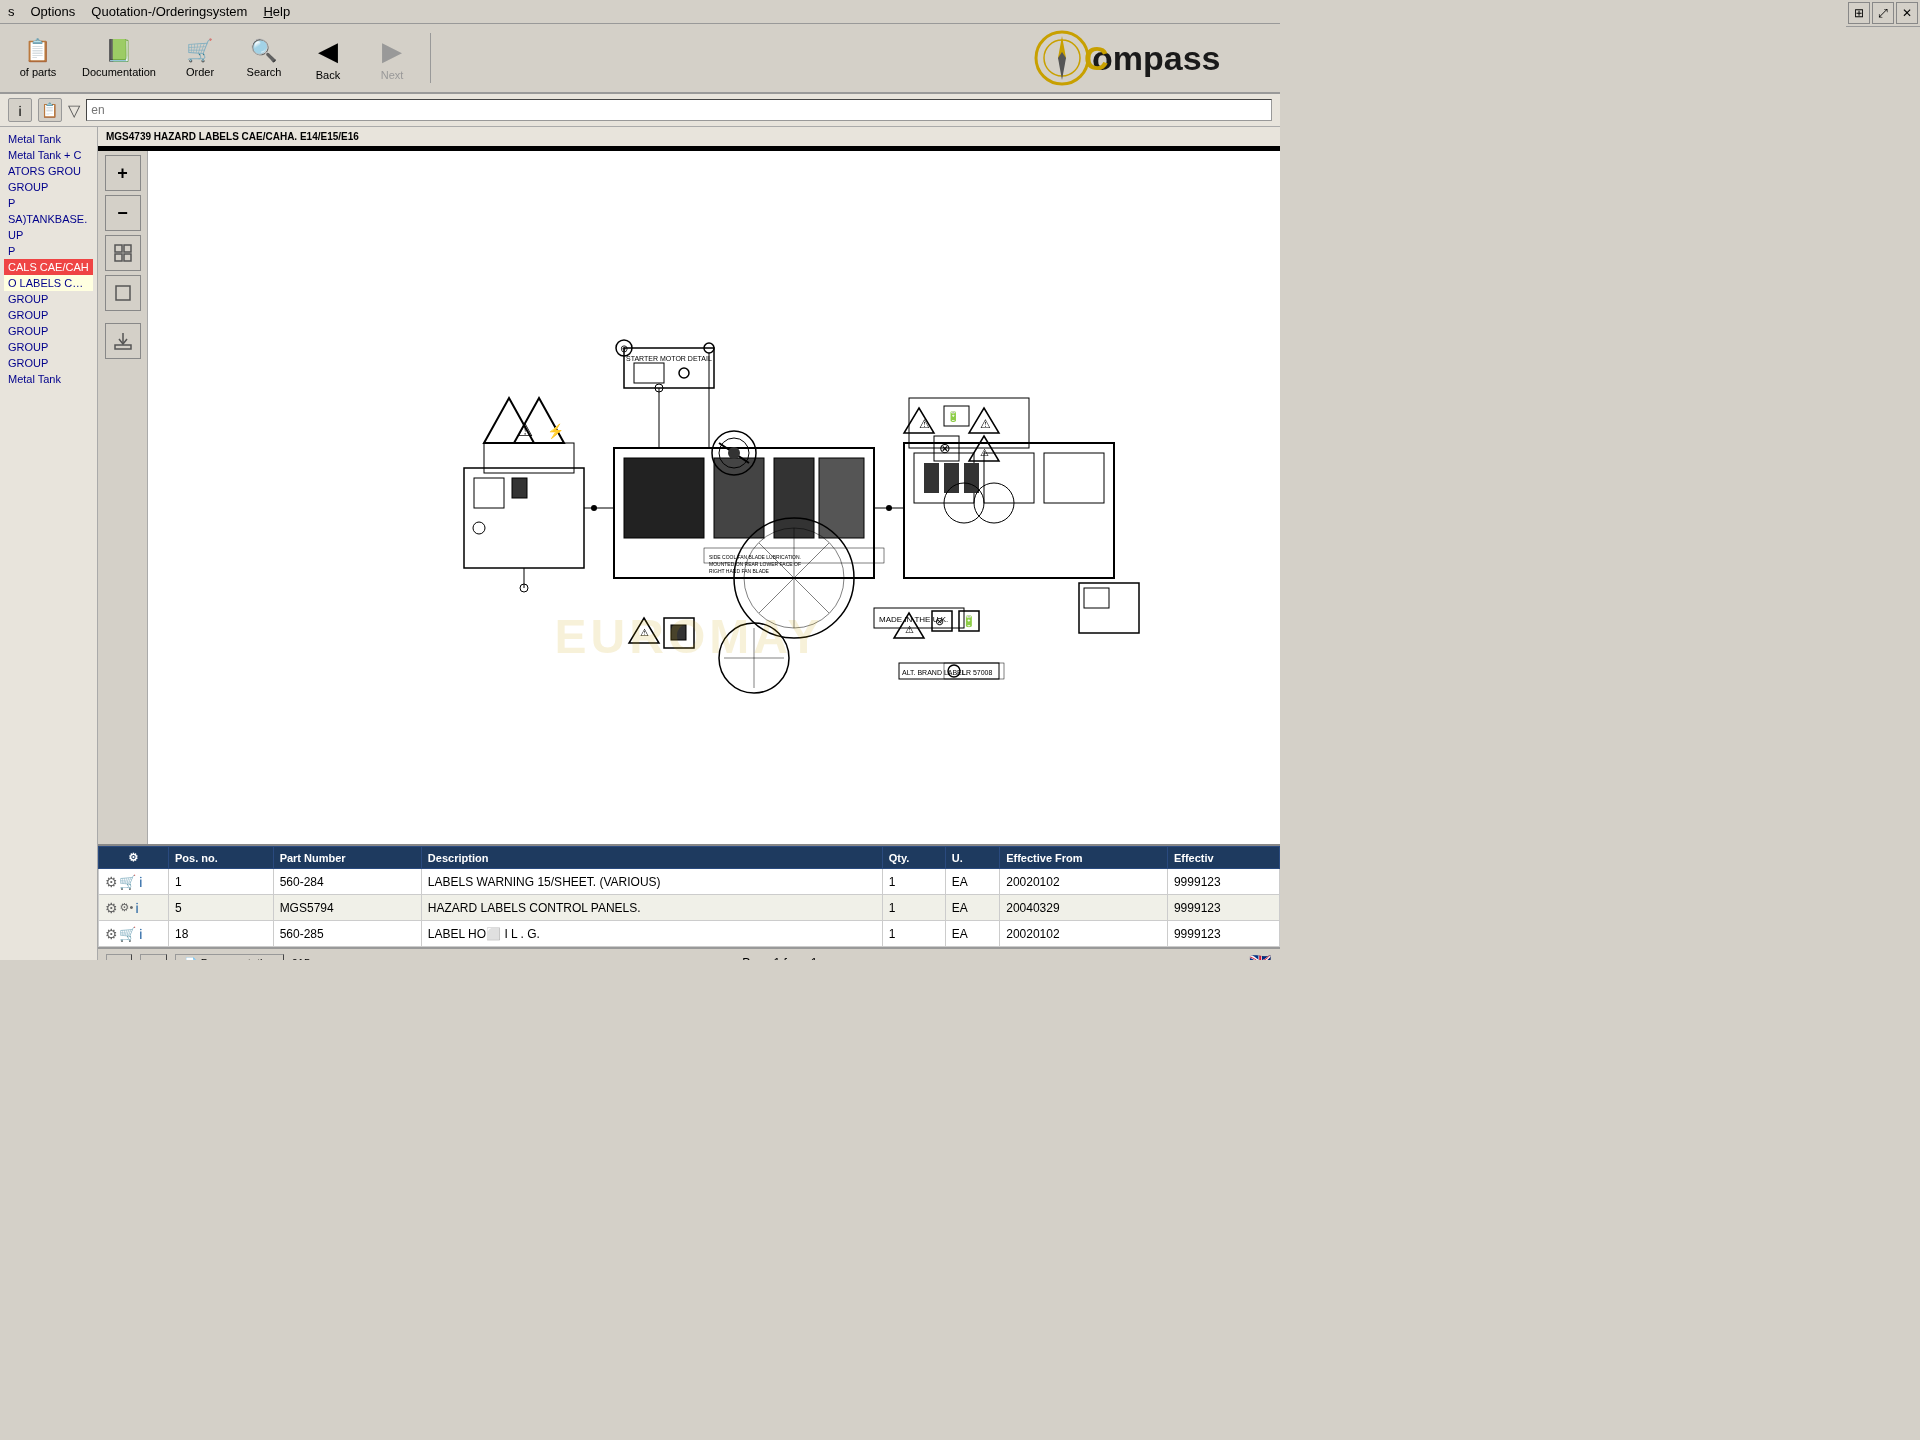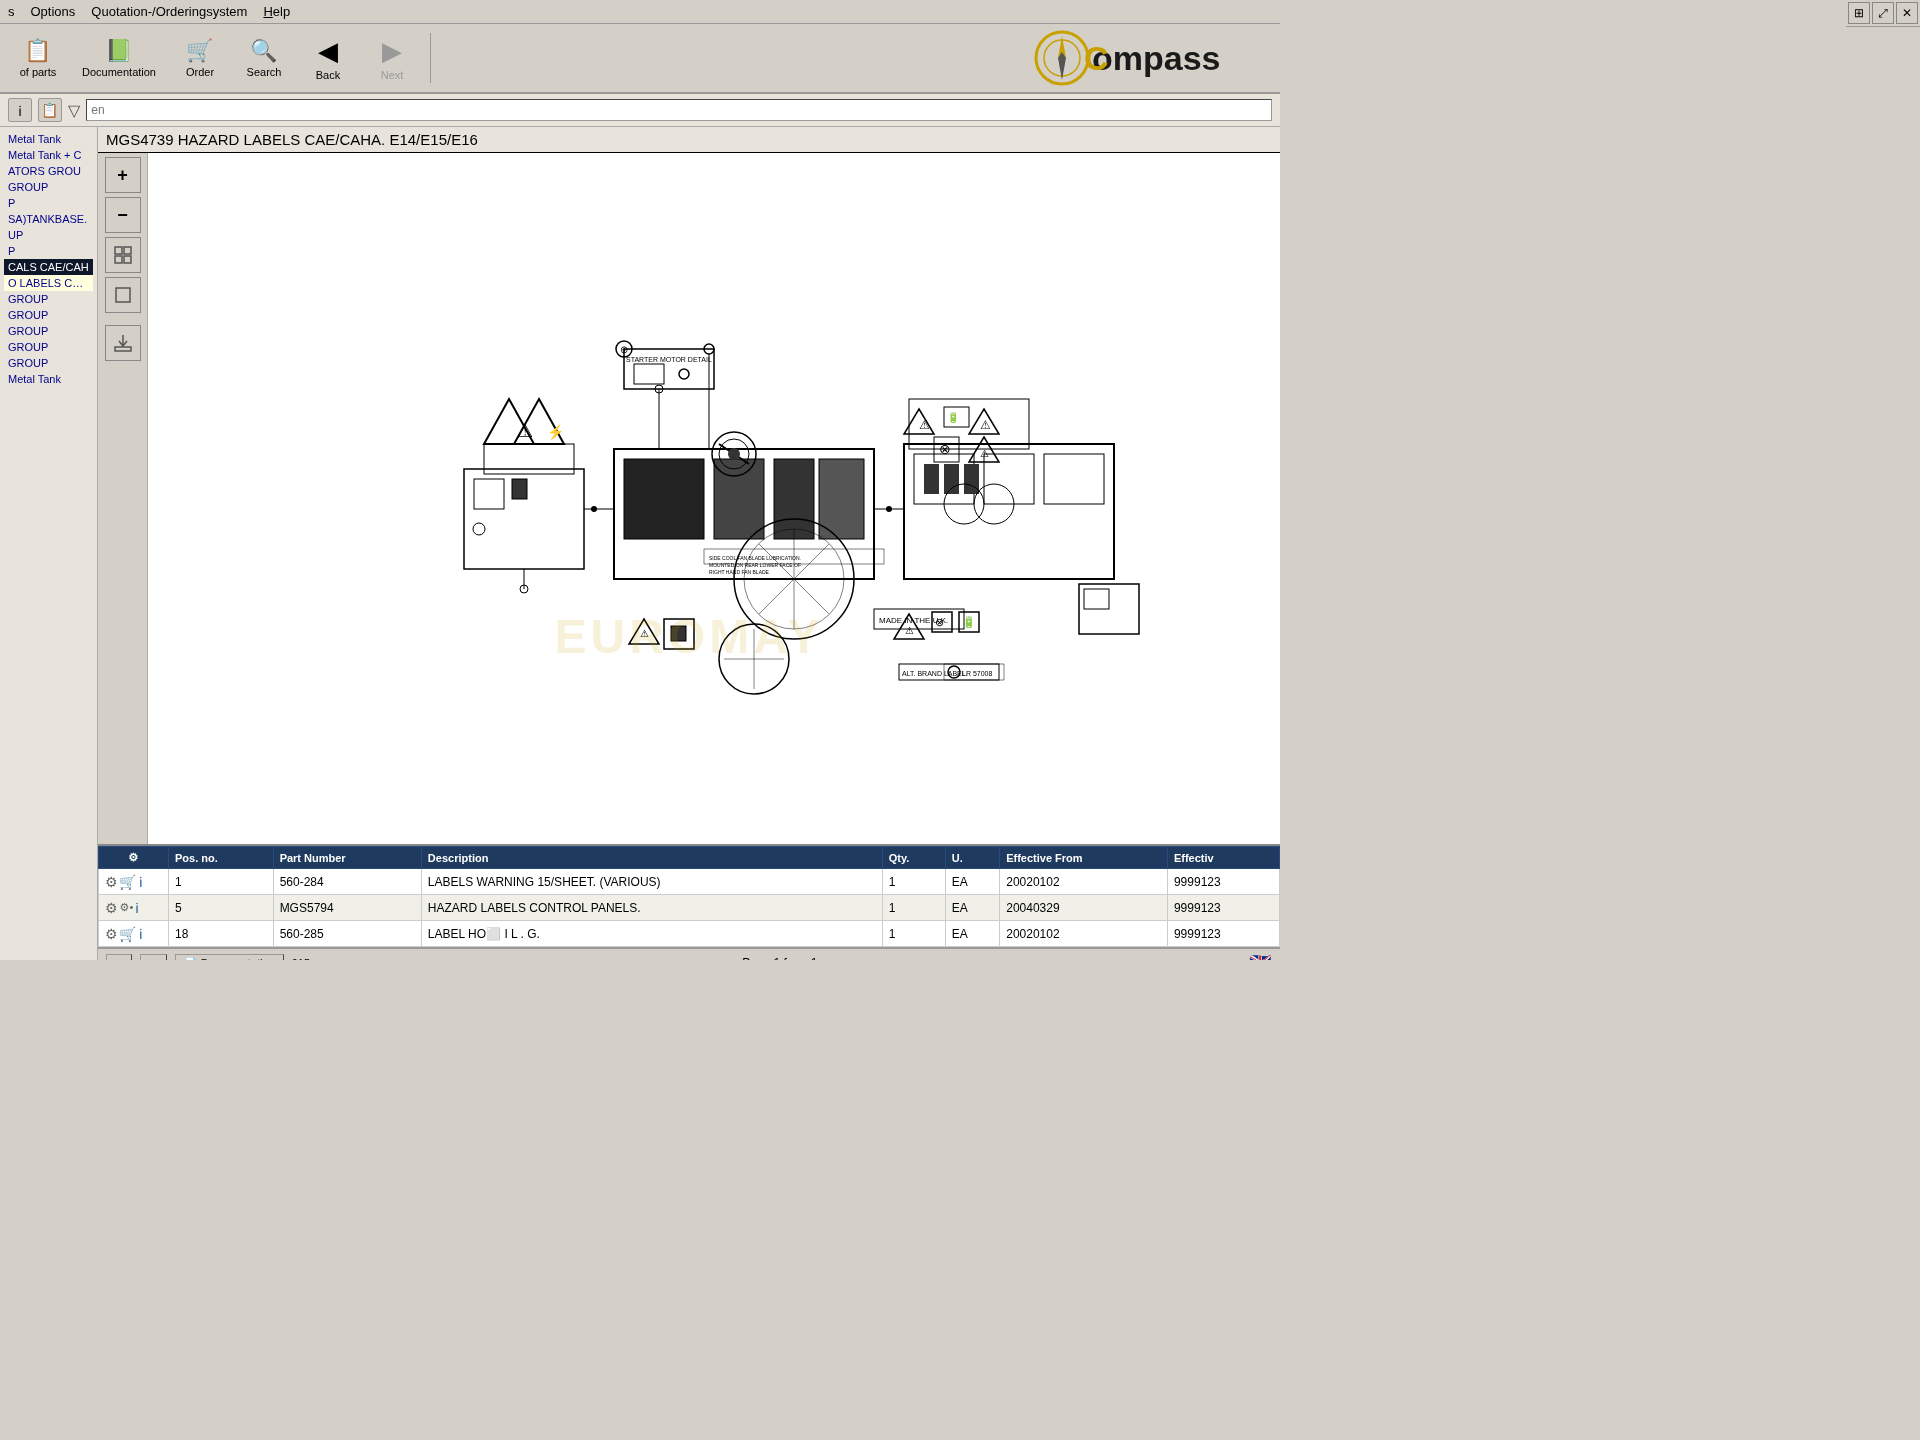--- a/index.html
+++ b/index.html
@@ -22,28 +22,28 @@
     .icon-btn { width: 24px; height: 24px; border: 1px solid #999; background: #d4d0c8; cursor: pointer; display: flex; align-items: center; justify-content: center; font-size: 14px; border-radius: 2px; }
     .filter-icon { font-size: 16px; color: #555; }
     .search-box { flex: 1; height: 22px; border: 1px inset #999; background: #fff; padding: 2px 4px; font-size: 12px; }
 
     
     .main-layout { display: flex; height: calc(960px - 110px); }
 
     
     .sidebar { width: 98px; background: #e8e4dc; border-right: 1px solid #aaa; padding: 4px; font-size: 11px; }
     .sidebar-item { padding: 2px 4px; cursor: pointer; color: #00008b; font-size: 11px; white-space: nowrap; overflow: hidden; text-overflow: ellipsis; }
-    .sidebar-item.selected { background: #0f172a; color: #fff; }
+    .sidebar-item.selected { background: #ef4444; color: #fff; }
     .sidebar-item.highlighted { background: #ffffe0; text-align: right; }
 
     
     .content { flex: 1; display: flex; flex-direction: column; background: #fff; }
 
     
-    .part-title { background: #e8e4dc; padding: 4px 8px; font-weight: normal; font-size: 15px; color: #000; border-bottom: 1px solid #000000; }
+    .part-title { background: #e8e4dc; padding: 4px 8px; font-weight: bold; font-size: 10px; color: #000; border-bottom: 5px solid #000000; }
 
     
     .diagram-area { flex: 1; background: #fff; position: relative; overflow: hidden; display: flex; }
 
     
     .zoom-controls { width: 50px; background: #d4d0c8; border-right: 1px solid #aaa; display: flex; flex-direction: column; align-items: center; padding: 4px; gap: 4px; }
     .zoom-btn { width: 36px; height: 36px; border: 1px solid #888; background: #d4d0c8; cursor: pointer; display: flex; align-items: center; justify-content: center; font-size: 18px; font-weight: bold; }
     .zoom-grid-btn { width: 36px; height: 36px; border: 1px solid #888; background: #d4d0c8; cursor: pointer; display: flex; align-items: center; justify-content: center; font-size: 16px; }
     .zoom-export-btn { width: 36px; height: 36px; border: 1px solid #888; background: #d4d0c8; cursor: pointer; display: flex; align-items: center; justify-content: center; font-size: 14px; margin-top: 8px; }
 

